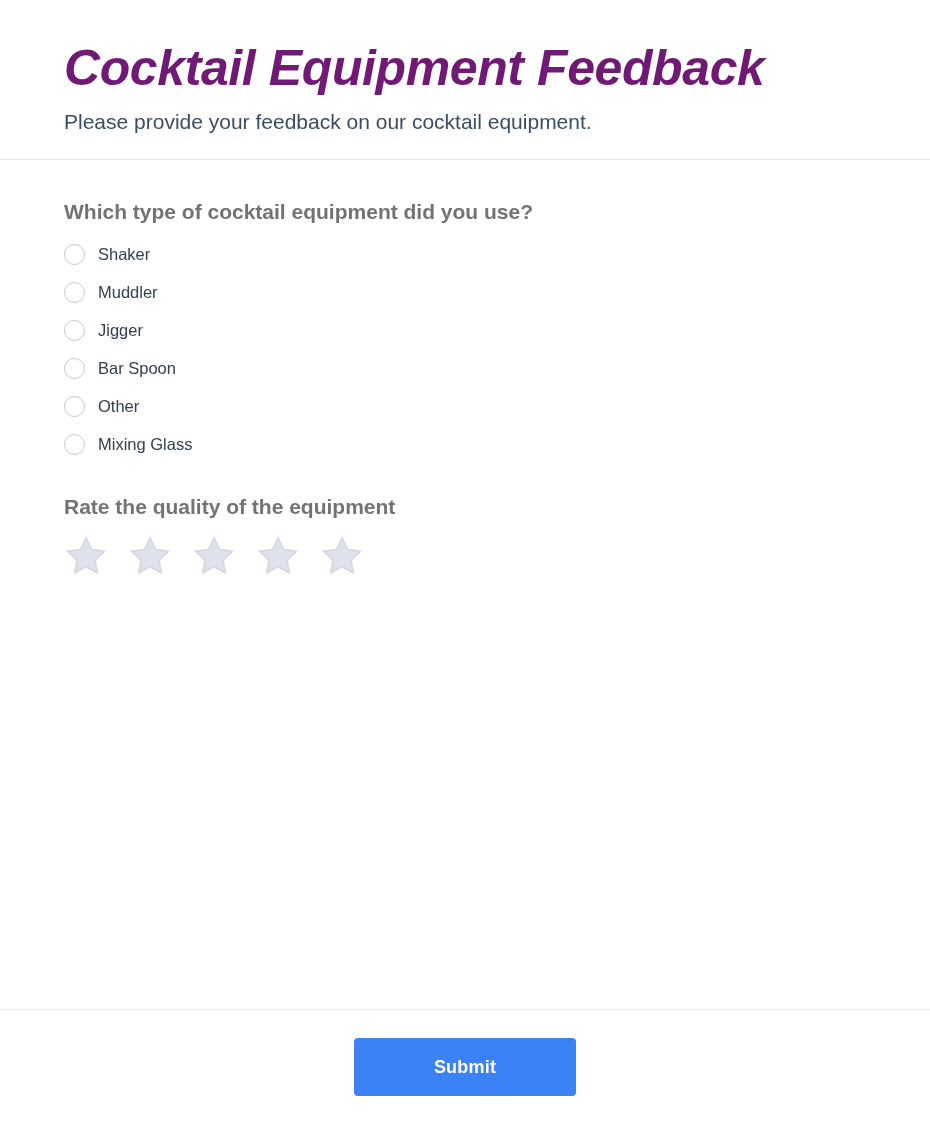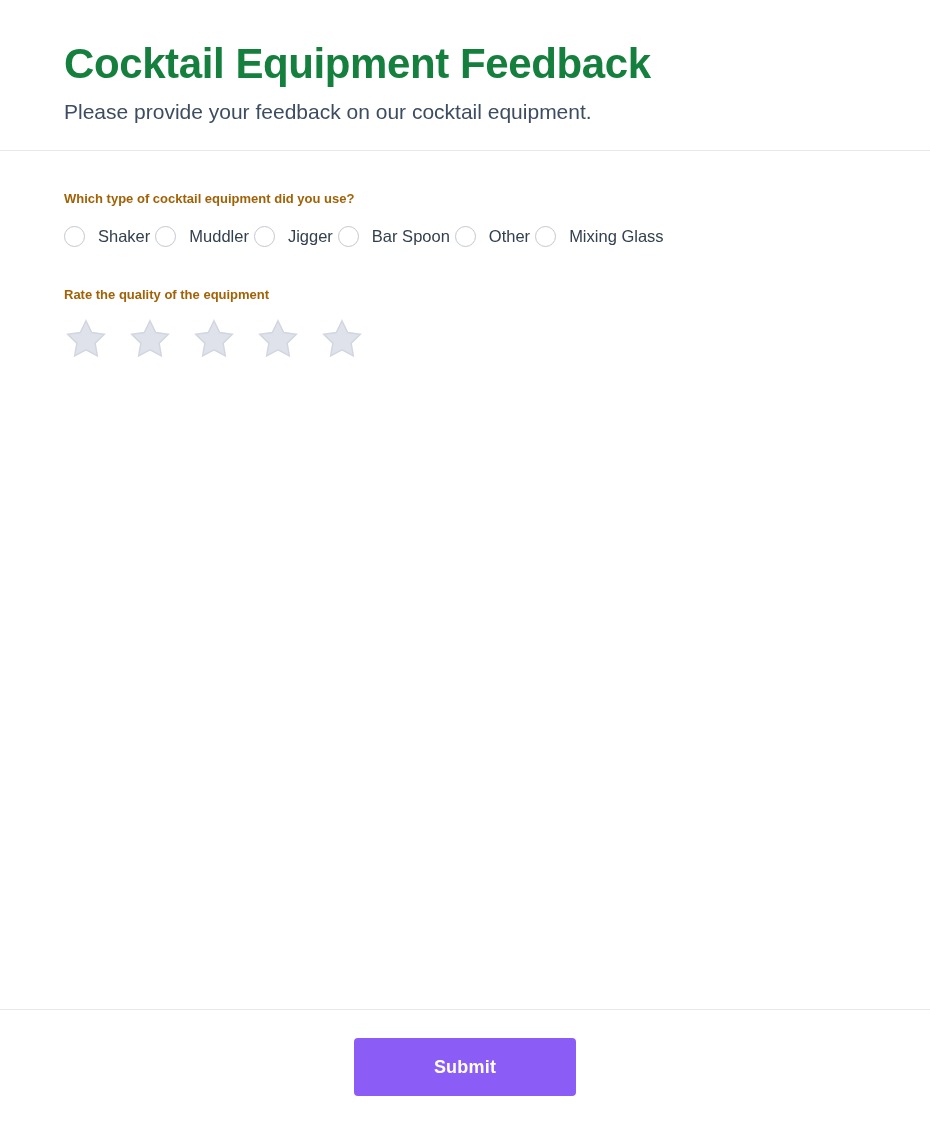--- a/index.html
+++ b/index.html
@@ -21,53 +21,54 @@
     flex-direction: column;
     background: #ffffff;
   }
 
   
   .form-header {
     padding: 40px 64px 24px 64px;
     border-bottom: 1px solid #e6e8ec;
   }
   .form-title {
-    font-size: 42px;
+    font-size: 50px;
     font-weight: bold;
     letter-spacing: -0.4px;
-    color: #15803d;
+    color: #701a75;
     margin: 0 0 10px 0;
     line-height: 1.15;
+    font-style: italic;
   }
   .form-subtitle {
     font-size: 21px;
     color: #3d4d61;
     margin: 0;
     line-height: 1.3;
   }
 
   
   .form-body {
     padding: 40px 64px 0 64px;
     flex: 1 1 auto;
   }
   .question-block {
     margin-bottom: 34px;
   }
   .question-label {
-    font-size: 13px;
+    font-size: 21px;
     font-weight: bold;
-    color: #a16207;
+    color: #737373;
     margin-bottom: 14px;
   }
 
   
   .radio-list {
     display: flex;
-    flex-direction: row;
+    flex-direction: column;
     gap: 5px;
   }
   .radio-row {
     display: flex;
     align-items: center;
     gap: 13px;
     height: 33px;
     cursor: pointer;
   }
   .radio-circle {
@@ -115,21 +116,21 @@
   }
 
   
   .form-footer {
     border-top: 1px solid #e6e8ec;
     padding: 28px 64px 34px 64px;
     display: flex;
     justify-content: center;
   }
   .submit-button {
-    background: #8b5cf6;
+    background: #3b82f6;
     color: #ffffff;
     border: none;
     border-radius: 4px;
     font-family: "Liberation Sans", sans-serif;
     font-size: 18px;
     font-weight: bold;
     width: 222px;
     height: 58px;
     cursor: pointer;
     letter-spacing: 0.2px;

